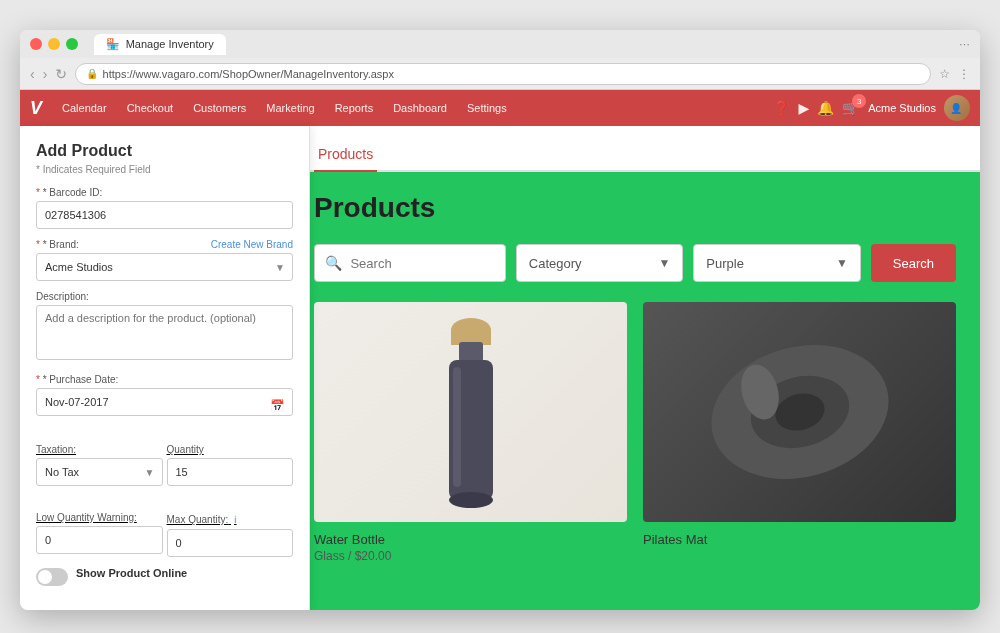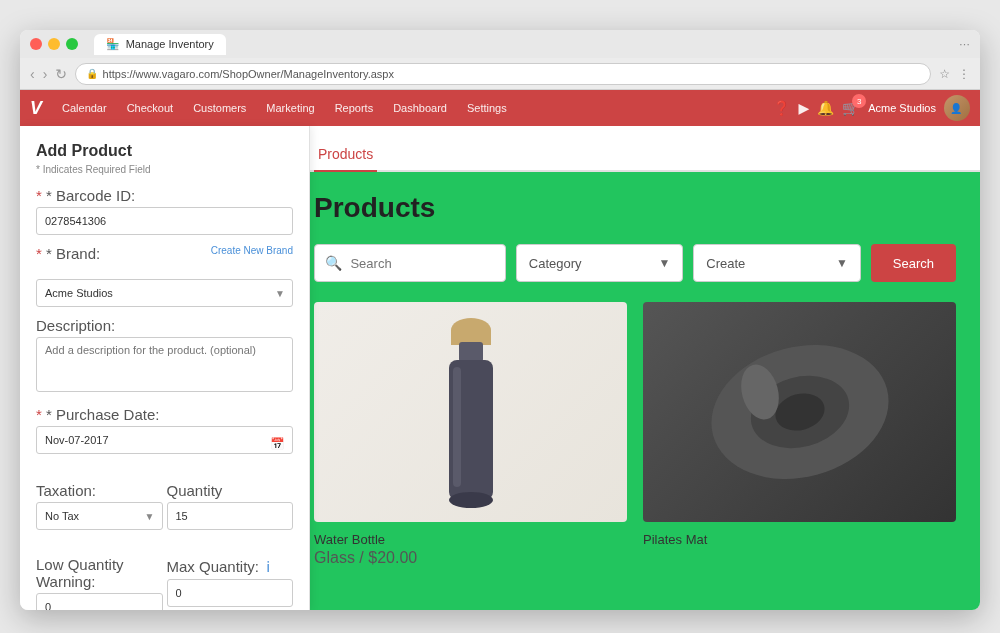--- a/index.html
+++ b/index.html
@@ -187,21 +187,21 @@
       margin-bottom: 4px;
     }
 
     .required-note {
       font-size: 10px;
       color: #888;
       margin-bottom: 12px;
     }
 
     .form-label {
-      font-size: 15px;
+      font-size: 10px;
       color: #555;
       margin-bottom: 3px;
       display: block;
     }
 
     .form-label .required-star { color: #cc4444; }
 
     .form-input {
       width: 100%;
       border: 1px solid #ccc;
@@ -210,21 +210,21 @@
       font-size: 11px;
       color: #333;
       margin-bottom: 10px;
       height: 28px;
     }
 
     .brand-row {
       display: flex;
       justify-content: space-between;
       align-items: flex-start;
-      margin-bottom: 17px;
+      margin-bottom: 3px;
       gap: 8px;
     }
 
     .create-link {
       font-size: 10px;
       color: #4a90d9;
       cursor: pointer;
       text-decoration: none;
     }
 
@@ -279,20 +279,21 @@
       top: 50%;
       transform: translateY(-50%);
       color: #888;
       font-size: 12px;
     }
 
     .two-col {
       display: flex;
       gap: 4px;
       margin-bottom: 10px;
+      text-decoration: underline;
     }
 
     .two-col > div { flex: 1; }
 
     .toggle-row {
       display: flex;
       align-items: flex-start;
       gap: 8px;
       margin-bottom: 10px;
     }
@@ -458,21 +459,21 @@
     }
 
     .product-name {
       font-size: 13px;
       color: #333;
       font-weight: 500;
       margin-bottom: 2px;
     }
 
     .product-detail {
-      font-size: 16px;
+      font-size: 12px;
       color: #555;
     }
 
     
     .water-bottle-img {
       background: linear-gradient(135deg, #f0ede8 0%, #e8e4dc 100%);
       position: relative;
     }
 
     .pilates-mat-img {
@@ -645,21 +646,21 @@
         <div class="search-bar">
           <div class="search-input-wrapper">
             <span class="search-icon-svg">🔍</span>
             <input type="text" placeholder="Search" style="">
           </div>
           <div class="dropdown-wrapper">
             <span class="dropdown-label">Category</span>
             <span class="dropdown-arrow">▼</span>
           </div>
           <div class="dropdown-wrapper">
-            <span class="dropdown-label">Create</span>
+            <span class="dropdown-label">Purple</span>
             <span class="dropdown-arrow">▼</span>
           </div>
           <button class="search-btn">Search</button>
         </div>
 
         <div class="product-grid">
 
           <div class="product-card">
             <div class="product-image water-bottle-img">
               <svg width="80" height="200" viewBox="0 0 80 200">

